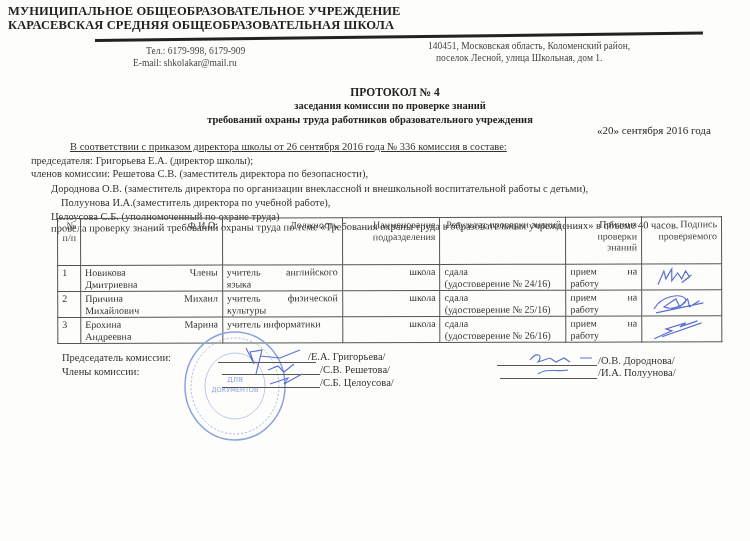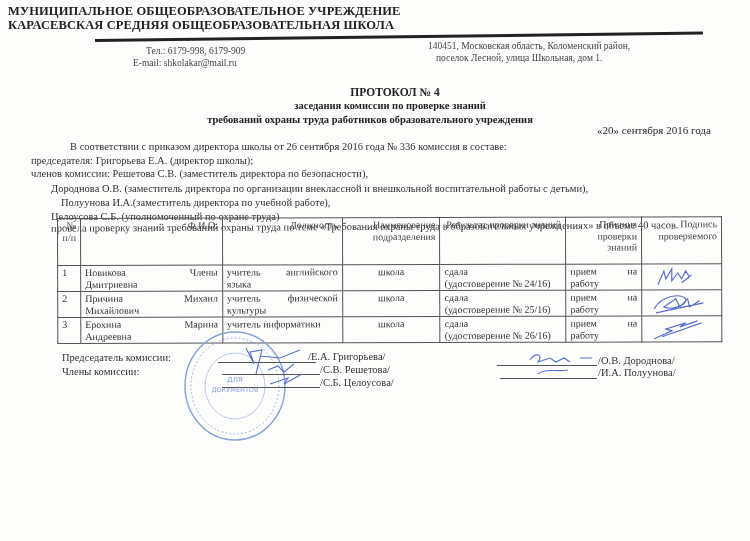--- a/index.html
+++ b/index.html
@@ -28,21 +28,21 @@
     position: absolute; left: 57px; top: 218px; width: 665px;
     border-collapse: collapse; font-size: 10px; color: #333;
     transform: rotate(-0.15deg); transform-origin: left top;
   }
   table.main th, table.main td {
     border: 1px solid #555; padding: 1px 4px; vertical-align: top; line-height: 11.5px;
   }
   table.main th { font-weight: normal; text-align: right; height: 44px; color: #444; margin-left: 16px; }
   table.main td { height: 21px; }
   .justify { display: flex; justify-content: space-between; }
-  .center { text-align: center; }
+  .center { text-align: right; }
   .sigcell { position: relative; padding: 0 !important; }
   .sig-svg { position: absolute; left: 0; top: 0; width: 100%; height: 100%; }
   .sigline { position: absolute; height: 1px; background: #555; }
   .stamp { position: absolute; left: 183px; top: 330px; width: 105px; height: 112px; }
 </style>
 </head>
 <body>
 
 <div class="abs org org1">МУНИЦИПАЛЬНОЕ ОБЩЕОБРАЗОВАТЕЛЬНОЕ УЧРЕЖДЕНИЕ</div>
 <div class="abs org org2">КАРАСЕВСКАЯ СРЕДНЯЯ ОБЩЕОБРАЗОВАТЕЛЬНАЯ ШКОЛА</div>
@@ -50,21 +50,21 @@
 <div class="abs small" style="left:146px; top:46px;">Тел.: 6179-998, 6179-909</div>
 <div class="abs small" style="left:133px; top:58px;">E-mail: shkolakar@mail.ru</div>
 <div class="abs small" style="left:428px; top:41px;">140451, Московская область, Коломенский район,</div>
 <div class="abs small" style="left:436px; top:53px;">поселок Лесной, улица Школьная, дом 1.</div>
 
 <div class="abs title t1">ПРОТОКОЛ № 4</div>
 <div class="abs title t2" style="width:780px;">заседания комиссии по проверке знаний</div>
 <div class="abs title t3" style="width:740px;">требований охраны труда работников образовательного учреждения</div>
 <div class="abs date">«20» сентября 2016 года</div>
 
-<div class="abs para" style="left:70px; top:141px;">В соответствии с приказом директора школы от 26 сентября  2016 года № 336  комиссия в составе:</div>
+<div class="abs para" style="left:70px; top:141px;text-decoration:underline;">В соответствии с приказом директора школы от 26 сентября  2016 года № 336  комиссия в составе:</div>
 <div class="abs para" style="left:31px; top:155px;">председателя: Григорьева Е.А. (директор школы);</div>
 <div class="abs para" style="left:31px; top:168px;">членов комиссии: Решетова С.В. (заместитель директора по безопасности),</div>
 <div class="abs para" style="left:51px; top:183px;text-align:center;">Дороднова О.В. (заместитель директора по организации внеклассной и внешкольной воспитательной работы с детьми),</div>
 <div class="abs para" style="left:61px; top:197px;">Полуунова И.А.(заместитель директора по учебной работе),</div>
 <div class="abs para" style="left:51px; top:211px;">Целоусова С.Б. (уполномоченный по охране труда)</div>
 <div class="abs para" style="left:51px; top:221px; transform:rotate(-0.3deg);">провела проверку знаний требований охраны труда по теме «Требования охраны труда в образовательных учреждениях» в объеме 40 часов.</div>
 
 <table class="main">
   <colgroup>
     <col style="width:23px">

